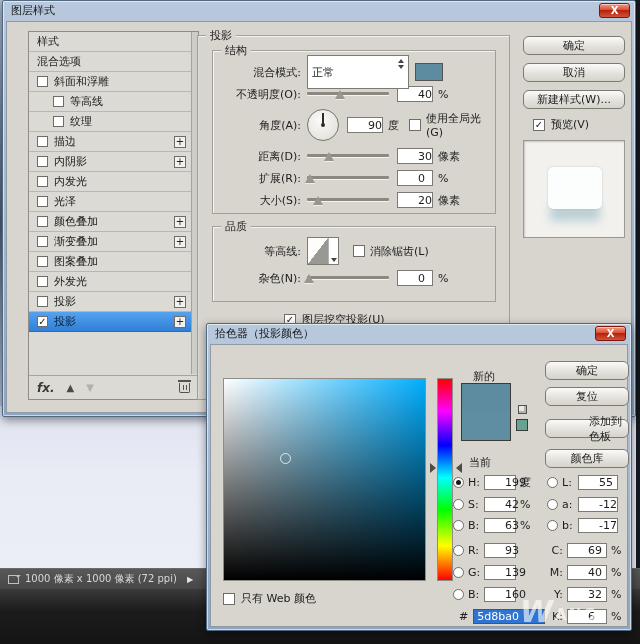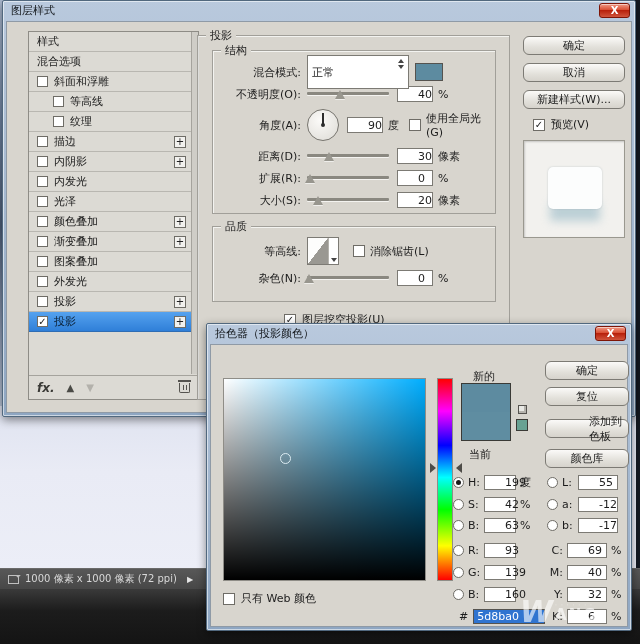--- a/index.html
+++ b/index.html
@@ -127,21 +127,21 @@
   .cp-marker { position:absolute; left:28%; top:37%; width:11px; height:11px; border-radius:50%;
     border:1.5px solid #dcecf2; }
   .cp-hue { position:absolute; left:226px; top:33px; width:16px; height:203px; border:1px solid #8f8d87;
     background:linear-gradient(to bottom,#f00 0%,#f0f 16%,#00f 33%,#0ff 49%,#0f0 65%,#ff0 83%,#f00 100%);}
   .hue-tri-l { position:absolute; left:219px; top:118px; width:0; height:0;
     border-top:5px solid transparent; border-bottom:5px solid transparent; border-left:6px solid #4e4c48;}
   .hue-tri-r { position:absolute; left:245px; top:118px; width:0; height:0;
     border-top:5px solid transparent; border-bottom:5px solid transparent; border-right:6px solid #4e4c48;}
   .cp-web { position:absolute; left:12px; top:246px; display:flex; align-items:center; gap:6px;}
   .cp-newlab { position:absolute; left:262px; top:24px;}
-  .cp-curlab { position:absolute; left:258px; top:102px;font-family:Liberation Serif, serif;}
+  .cp-curlab { position:absolute; left:258px; top:110px;font-family:Liberation Serif, serif;}
   .cp-swatch { position:absolute; left:250px; top:38px; width:50px; height:58px; border:1px solid #3a3a36;}
   .cp-swatch .half { width:100%; height:50%; }
   .cp-cube { position:absolute; left:307px; top:60px; width:9px; height:9px; background:#e8e8e4; border:1px solid #55534f;
     box-shadow:inset -2px -2px 0 #b5b3ad;}
   .cp-cube-swatch { position:absolute; left:305px; top:74px; width:12px; height:12px; background:#68a293; border:1px solid #3a3a36;}
   .cp-btns { position:absolute; left:334px; top:16px; width:84px;}
   .cp-btns .btn { width:84px; height:19px; position:absolute; left:0;}
   .cp-row { position:absolute; display:flex; align-items:center; height:17px;}
   .cp-row .rl { width:16px; margin-left:4px;}
   .cp-row .field { width:32px; height:15px;}

